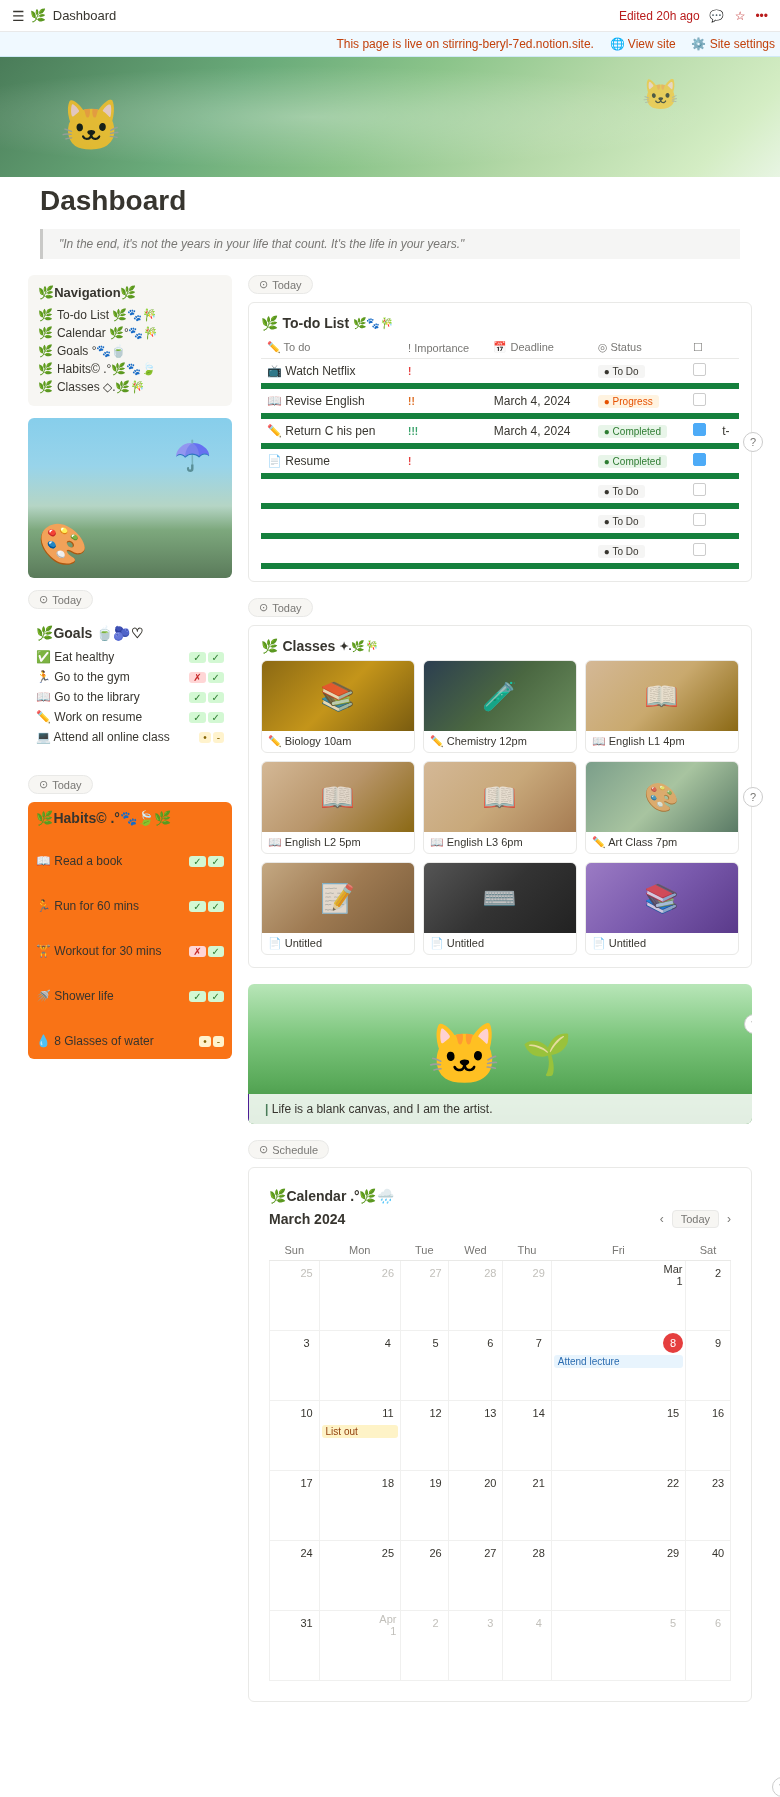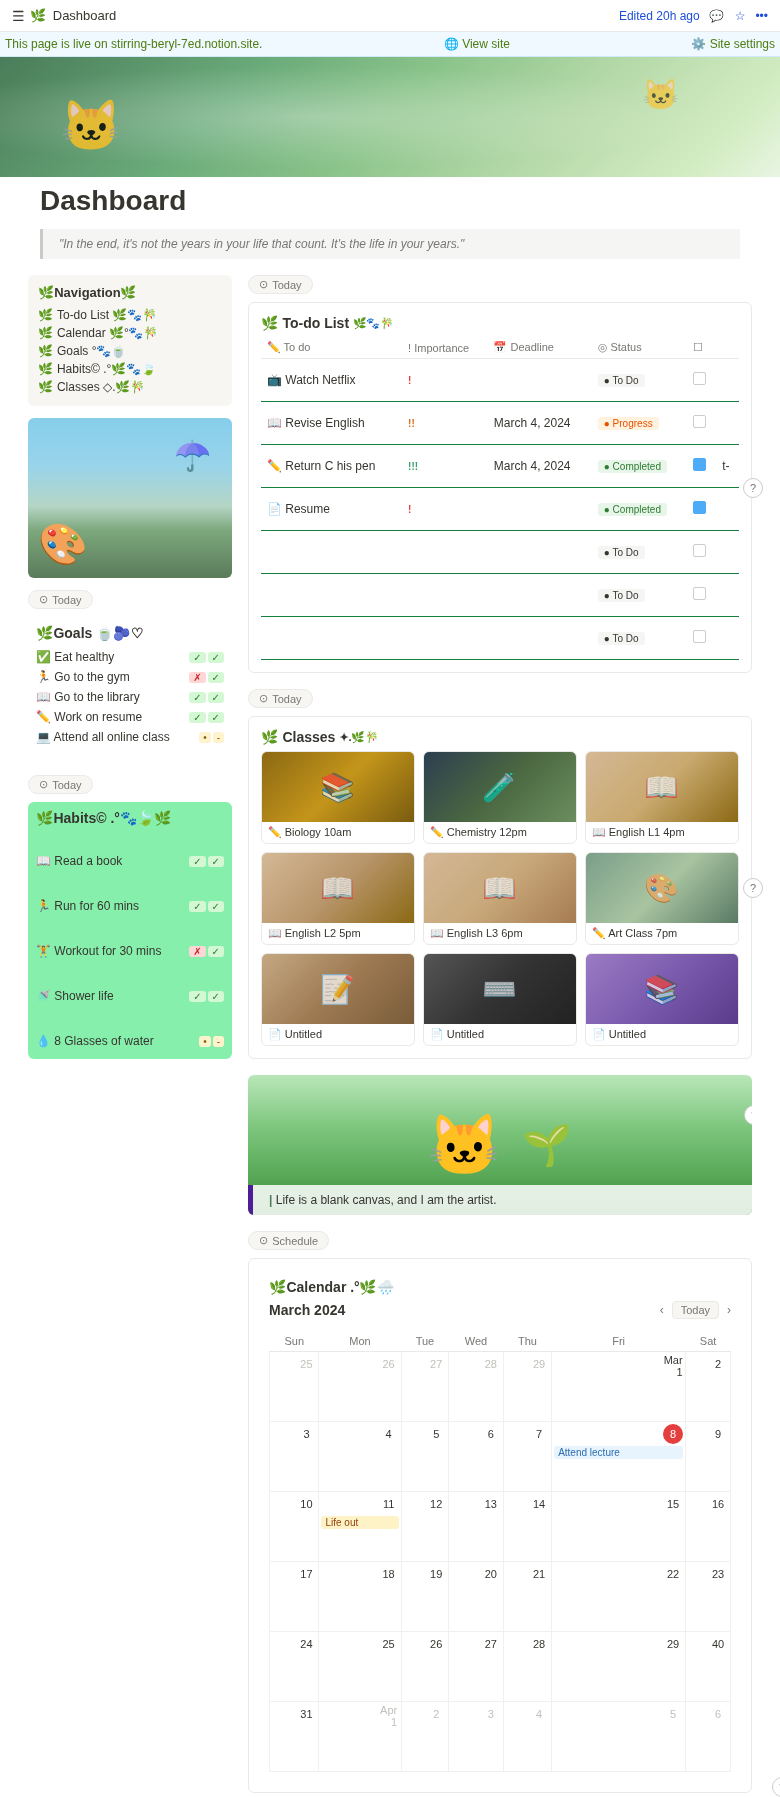--- a/index.html
+++ b/index.html
@@ -1,26 +1,26 @@
 <!DOCTYPE html>
 <html><head>
   <meta charset="utf-8">
   <style>
     * { box-sizing: border-box; margin: 0; padding: 0; }
     body { font-family: -apple-system, BlinkMacSystemFont, 'Segoe UI', sans-serif; font-size: 13px; background: #fff; color: #37352f; width: 780px; }
 
     
     .topbar { display: flex; align-items: center; justify-content: space-between; padding: 4px 12px; background: #fff; border-bottom: 1px solid #e9e9e9; height: 32px; }
     .topbar-left { display: flex; align-items: center; gap: 6px; }
-    .topbar-right { display: flex; align-items: center; gap: 10px; font-size: 12px; color: #1d4ed8; }
+    .topbar-right { display: flex; align-items: center; gap: 10px; font-size: 12px; color: #b91c1c; }
     .topbar-title { font-size: 13px; font-weight: 500; }
     .menu-icon { font-size: 14px; cursor: pointer; }
 
     
-    .notif-bar { background: #f0f9ff; text-align: center; padding: 5px; font-size: 12px; color: #4d7c0f; display: flex; justify-content: space-between; align-items: center; gap: 16px; border-bottom: 1px solid #d0eaf7; }
+    .notif-bar { background: #f0f9ff; text-align: center; padding: 5px; font-size: 12px; color: #c2410c; display: flex; justify-content: flex-end; align-items: center; gap: 16px; border-bottom: 1px solid #d0eaf7; }
     .notif-link { display: flex; align-items: center; gap: 3px; }
 
     
     .hero-banner { width: 100%; height: 120px; background: linear-gradient(135deg, #4a7c59 0%, #6aab7a 30%, #8bc48a 50%, #b5d9a8 70%, #d4edc4 90%, #e8f5e3 100%); position: relative; overflow: hidden; }
     .hero-banner::before { content: ''; position: absolute; top: 0; left: 0; right: 0; bottom: 0; background: radial-gradient(ellipse at 40% 50%, rgba(255,255,255,0.3) 0%, transparent 60%); }
 
     
     .page-title-area { padding: 8px 40px 4px; }
     .page-title { font-size: 28px; font-weight: 700; color: #37352f; }
     .page-quote { background: #f5f5f4; border-left: 3px solid #c9c9c7; padding: 8px 16px; margin: 8px 40px; font-size: 12px; color: #787774; font-style: italic; }
@@ -41,28 +41,28 @@
     
     .today-badge { display: inline-flex; align-items: center; gap: 4px; background: #f7f6f3; border: 1px solid #e9e9e7; border-radius: 20px; padding: 2px 10px; font-size: 11px; color: #787774; margin-bottom: 8px; }
 
     
     .goals-section { background: #fff; border-radius: 6px; padding: 8px; margin-bottom: 8px; }
     .section-title { font-size: 14px; font-weight: 600; margin-bottom: 6px; display: flex; align-items: center; gap: 4px; }
     .goal-item { display: flex; align-items: center; justify-content: space-between; padding: 3px 0; font-size: 12px; }
     .goal-left { display: flex; align-items: center; gap: 6px; }
 
     
-    .habits-section { background: #86efac; border-radius: 6px; padding: 8px; }
+    .habits-section { background: #f97316; border-radius: 6px; padding: 8px; }
     .habit-item { display: flex; align-items: center; justify-content: space-between; padding: 3px 0; font-size: 12px; margin-top: 25px; }
     .section-box { background: #fff; border: 1px solid #e9e9e7; border-radius: 6px; padding: 12px; margin-bottom: 16px; position: relative; }
 
     
     .todo-table { width: 100%; border-collapse: collapse; font-size: 12px; }
     .todo-table th { text-align: left; padding: 4px 6px; color: #787774; border-bottom: 1px solid #e9e9e7; font-weight: 400; font-size: 11px; }
-    .todo-table td { padding: 13px 6px; border-bottom: 1px solid #15803d; vertical-align: middle; }
+    .todo-table td { padding: 4px 6px; border-bottom: 6px solid #15803d; vertical-align: middle; }
     .status-progress { background: #fff3e0; color: #e65100; border-radius: 3px; padding: 1px 6px; font-size: 10px; display: inline-block; }
     .status-completed { background: #e8f5e9; color: #2e7d32; border-radius: 3px; padding: 1px 6px; font-size: 10px; display: inline-block; }
     .status-todo { background: #f5f5f4; color: #37352f; border-radius: 3px; padding: 1px 6px; font-size: 10px; display: inline-block; }
     .imp-red { color: #e53e3e; font-weight: 600; font-size: 10px; }
     .imp-orange { color: #dd6b20; font-weight: 600; font-size: 10px; }
     .imp-green { color: #38a169; font-weight: 600; font-size: 10px; }
     .checkbox { width: 13px; height: 13px; border: 1px solid #ccc; border-radius: 2px; display: inline-block; }
     .checkbox-checked { background: #4dabf7; border-color: #4dabf7; }
     .help-btn { position: absolute; right: -12px; top: 50%; transform: translateY(-50%); width: 20px; height: 20px; border-radius: 50%; background: #fff; border: 1px solid #ccc; display: flex; align-items: center; justify-content: center; font-size: 11px; color: #787774; cursor: pointer; }
 
@@ -79,21 +79,21 @@
     .img-english2 { background: linear-gradient(135deg, #d4b896 0%, #b8956a 50%, #8b6914 100%); }
     .img-english3 { background: linear-gradient(135deg, #d4b896 0%, #c8a87a 50%, #a67c52 100%); }
     .img-art { background: linear-gradient(135deg, #7b9e8a 0%, #a8c4a0 50%, #5a7a65 100%); }
     .img-untitled1 { background: linear-gradient(135deg, #c4a882 0%, #9e7a52 50%, #7a5c3a 100%); }
     .img-untitled2 { background: linear-gradient(135deg, #555 0%, #333 50%, #222 100%); }
     .img-untitled3 { background: linear-gradient(135deg, #9b7bc4 0%, #7a5aad 50%, #5a3a8a 100%); }
 
     
     .totoro-section { border-radius: 6px; overflow: hidden; position: relative; margin-bottom: 16px; }
     .totoro-img { width: 100%; height: 140px; background: linear-gradient(180deg, #a8d8a8 0%, #6aab6a 30%, #4a8a4a 60%, #3a7a3a 100%); position: relative; }
-    .totoro-quote { position: absolute; bottom: 0; left: 0; right: 0; background: rgba(255,255,255,0.85); padding: 8px 16px; font-size: 12px; color: #37352f; border-left: 5px solid #4c1d95; }
+    .totoro-quote { position: absolute; bottom: 0; left: 0; right: 0; background: rgba(255,255,255,0.85); padding: 8px 16px; font-size: 12px; color: #37352f; border-left: 1px solid #4c1d95; }
 
     
     .calendar-section { border: 1px solid #e9e9e7; border-radius: 6px; padding: 20px; }
     .calendar-header { display: flex; justify-content: space-between; align-items: center; margin-bottom: 12px; }
     .calendar-title { font-size: 14px; font-weight: 600; }
     .calendar-nav { display: flex; align-items: center; gap: 8px; font-size: 12px; color: #787774; }
     .calendar-today-btn { background: #f7f6f3; border: 1px solid #e9e9e7; border-radius: 4px; padding: 2px 8px; font-size: 11px; cursor: pointer; }
     .cal-grid { width: 100%; border-collapse: collapse; }
     .cal-grid th { text-align: center; padding: 4px; font-size: 11px; color: #787774; font-weight: 400; border-bottom: 1px solid #e9e9e7; }
     .cal-grid td { text-align: right; padding: 2px; font-size: 11px; vertical-align: top; height: 70px; border: 1px solid #f0f0ef; color: #37352f; }
@@ -510,21 +510,21 @@
                 <td><span class="date-num">3</span></td>
                 <td><span class="date-num">4</span></td>
                 <td><span class="date-num">5</span></td>
                 <td><span class="date-num">6</span></td>
                 <td><span class="date-num">7</span></td>
                 <td><span class="date-num highlight">8</span><div class="cal-event">Attend lecture</div></td>
                 <td><span class="date-num">9</span></td>
               </tr>
               <tr>
                 <td><span class="date-num">10</span></td>
-                <td><span class="date-num">11</span><div class="cal-event-yellow">Life out</div></td>
+                <td><span class="date-num">11</span><div class="cal-event-yellow">List out</div></td>
                 <td><span class="date-num">12</span></td>
                 <td><span class="date-num">13</span></td>
                 <td><span class="date-num">14</span></td>
                 <td><span class="date-num">15</span></td>
                 <td><span class="date-num">16</span></td>
               </tr>
               <tr>
                 <td><span class="date-num">17</span></td>
                 <td><span class="date-num">18</span></td>
                 <td><span class="date-num">19</span></td>

